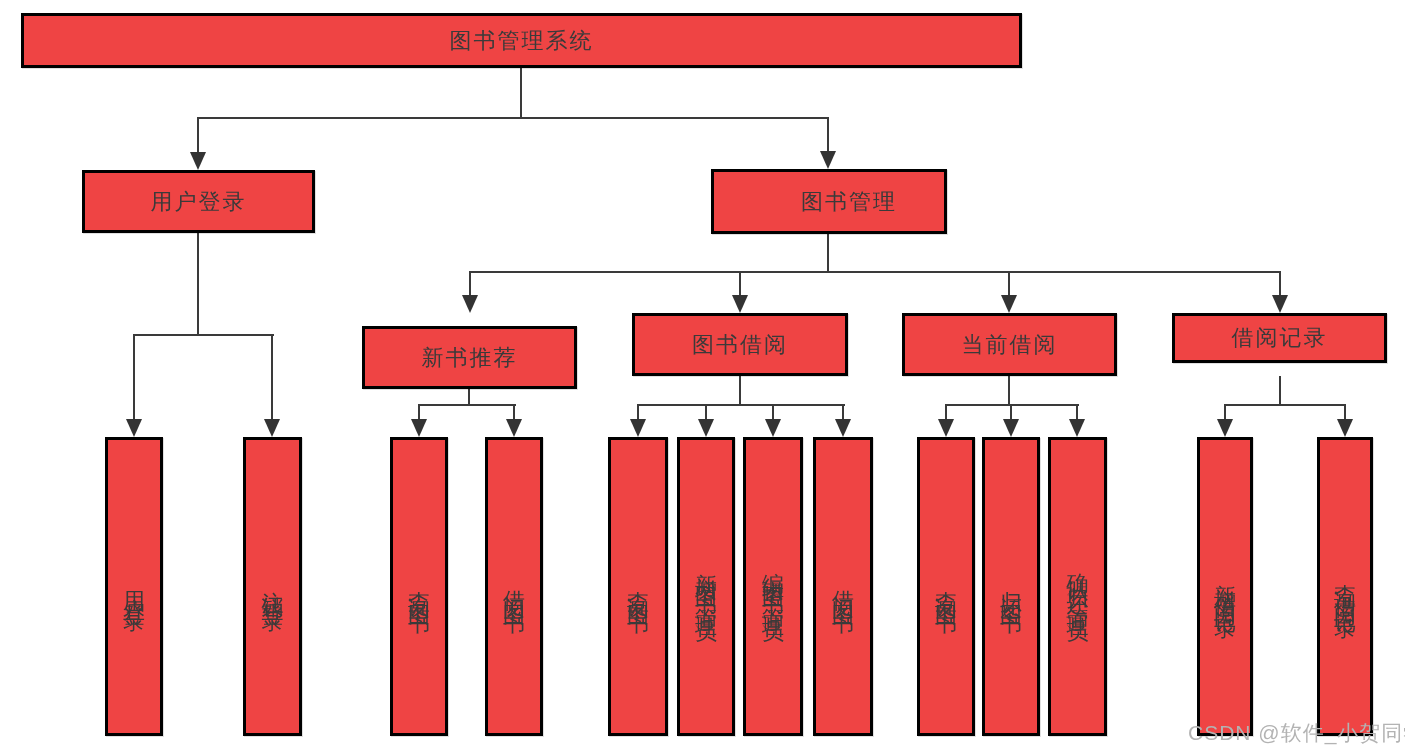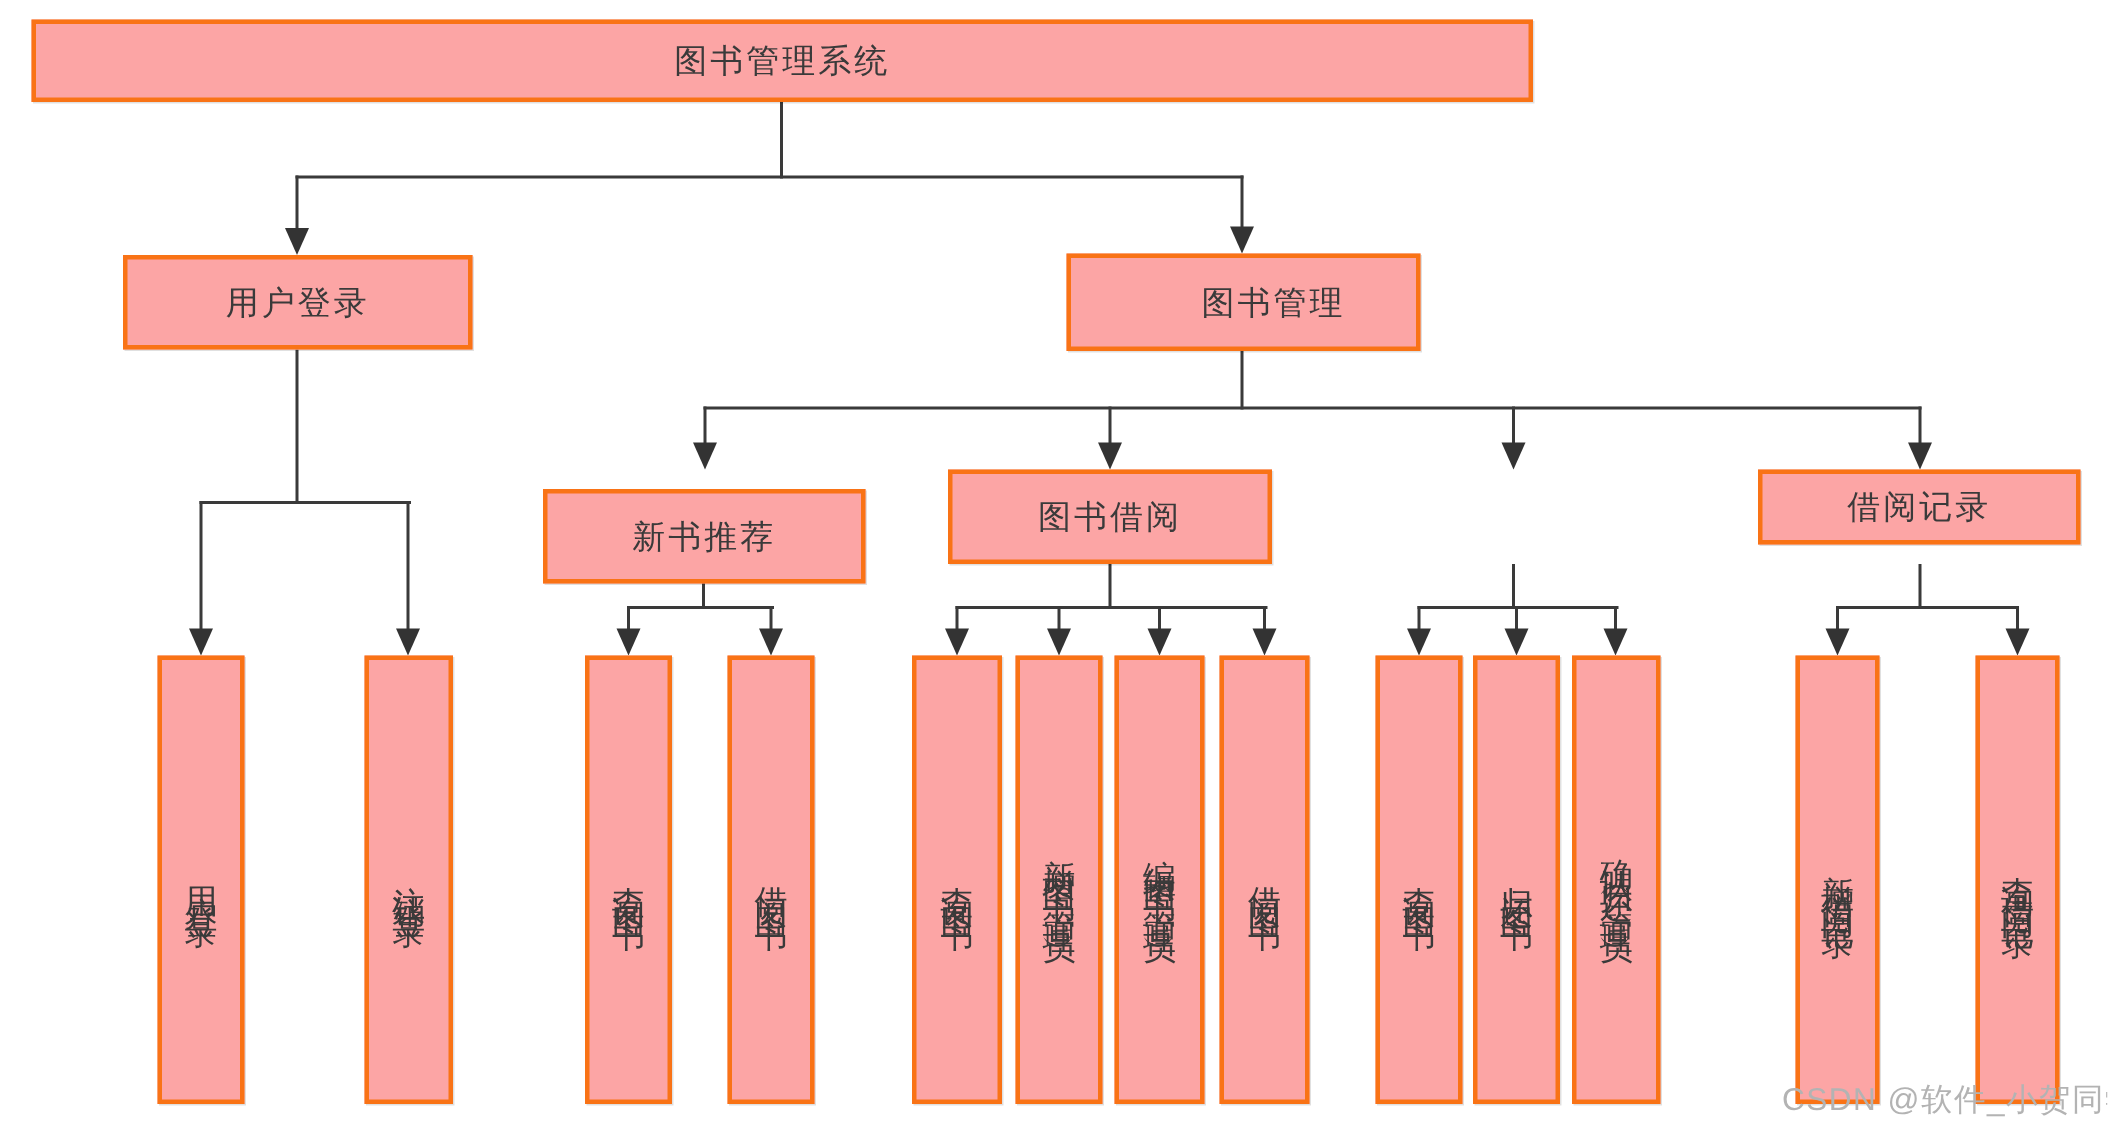--- a/index.html
+++ b/index.html
@@ -11,22 +11,22 @@
   #stage {
     position: relative;
     width: 1405px;
     height: 747px;
     background: #ffffff;
     overflow: hidden;
   }
   .box {
     position: absolute;
     box-sizing: border-box;
-    background: #fca5a5;
-    border: 3px solid #f97316;
+    background: #ef4444;
+    border: 3px solid #000000;
     color: #3a3a3a;
     display: flex;
     align-items: center;
     justify-content: center;
     font-size: 22px;
     letter-spacing: 2px;
     z-index: 2;
     box-shadow: 1px 1px 0 rgba(0,0,0,0.12);
   }
   .leaf {
@@ -67,20 +67,21 @@
 
 <div id="stage">
 
   <div class="box" style="left:21px; top:13px; width:1001px; height:55px;">图书管理系统</div>
 
   <div class="box" style="left:82px; top:170px; width:233px; height:63px;">用户登录</div>
   <div class="box" style="left:711px; top:169px; width:236px; height:65px;padding-left:40px;">图书管理</div>
 
   <div class="box" style="left:362px; top:326px; width:215px; height:63px;">新书推荐</div>
   <div class="box" style="left:632px; top:313px; width:216px; height:63px;font-family:Liberation Serif, serif;">图书借阅</div>
+  <div class="box" style="left:902px; top:313px; width:215px; height:63px;">当前借阅</div>
   <div class="box" style="left:1172px; top:313px; width:215px; height:50px;">借阅记录</div>
 
   <div class="box leaf" style="left:105px; top:437px; width:58px; height:299px;">用户登录</div>
   <div class="box leaf" style="left:243px; top:437px; width:59px; height:299px;">注销登录</div>
 
   <div class="box leaf" style="left:390px; top:437px; width:58px; height:299px;">查询图书</div>
   <div class="box leaf" style="left:485px; top:437px; width:58px; height:299px;">借阅图书</div>
 
   <div class="box leaf" style="left:608px; top:437px; width:60px; height:299px;">查询图书</div>
   <div class="box leaf" style="left:677px; top:437px; width:58px; height:299px;">新增图书（管理员）</div>

